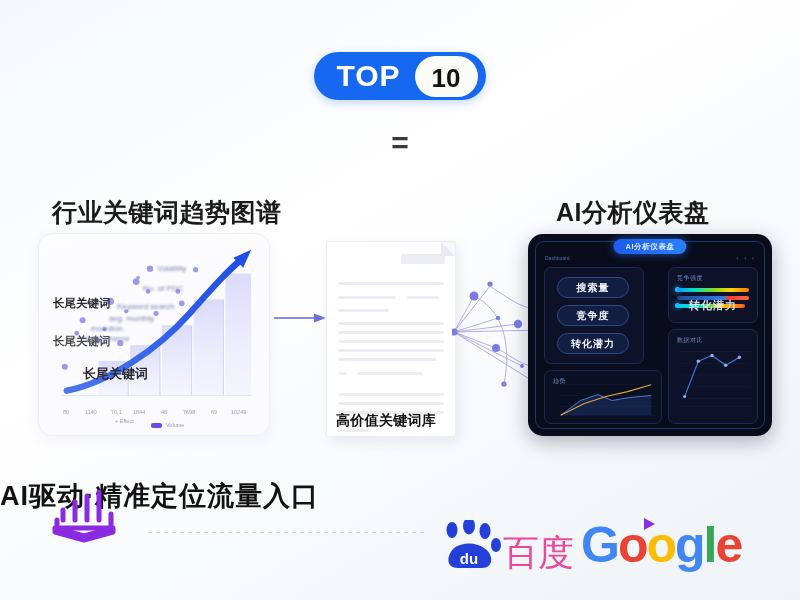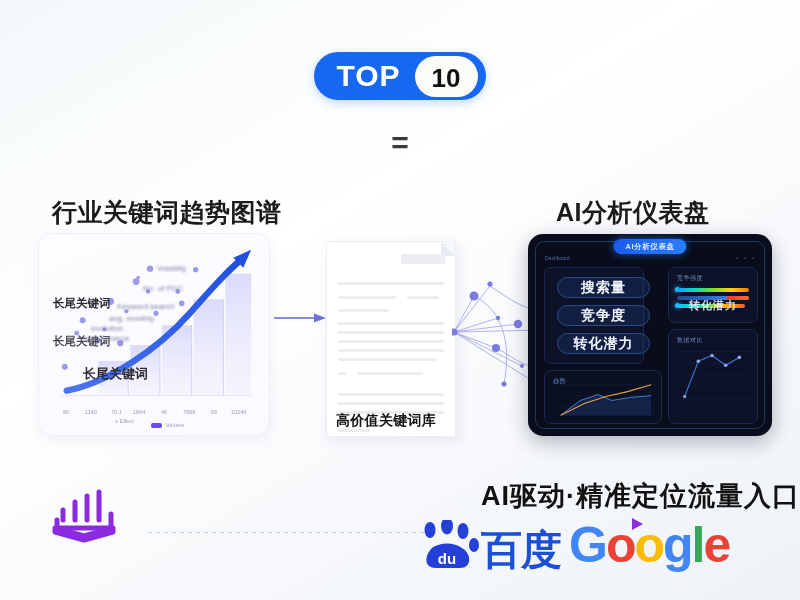--- a/index.html
+++ b/index.html
@@ -105,56 +105,56 @@
     box-shadow: 0 0 10px rgba(40,120,250,.65);
   }
   .dash-brand { position: absolute; left: 17px; top: 21px; color: #4c6da8; font-size: 5px; filter: blur(.5px); }
   .dash-dots { position: absolute; right: 16px; top: 21px; color: #3d5c90; font-size: 6px; letter-spacing: 2px; }
   .panel { position: absolute; background: #0d1228; border: 1px solid #1a2a52; border-radius: 7px; }
   .p-metrics { left: 16px; top: 33px; width: 100px; height: 97px; }
   .p-small   { left: 16px; top: 136px; width: 118px; height: 54px; background: #0a0f22; }
   .p-bars    { left: 140px; top: 33px; width: 90px; height: 56px; }
   .p-line    { left: 140px; top: 95px; width: 90px; height: 95px; }
   .metric-pill {
-    position: absolute; left: 12px; width: 93px; height: 21px;
+    position: absolute; left: 12px; width: 72px; height: 21px;
     background: rgba(30,52,104,0.38); border: 1px solid #2b4a88; border-radius: 999px;
-    color: #f0f5ff; font-size: 14px; font-weight: bold;
+    color: #f0f5ff; font-size: 10px; font-weight: bold;
     display: flex; align-items: center; justify-content: center; letter-spacing: 1px;
   }
   .mp1 { top: 9px; } .mp2 { top: 37px; } .mp3 { top: 65px; }
   .panel-title { position: absolute; left: 8px; top: 6px; color: #6d8fc8; font-size: 6px; filter: blur(.5px); letter-spacing: .5px; }
   .gbar { position: absolute; left: 8px; height: 4px; border-radius: 3px; }
   .gbar1 { top: 20px; width: 72px; background: linear-gradient(90deg,#00a0ff,#00e0c0,#7de020,#ffd000,#ff7a00); }
   .gbar2 { top: 28px; width: 62px; background: linear-gradient(90deg,#1e4a8c,#2a6ad0,#3f8ae0); }
   .gbar2b{ top: 28px; left: 57px; width: 23px; background: linear-gradient(90deg,#ff3030,#ff6a3a); }
   .gbar3 { top: 36px; width: 68px; background: linear-gradient(90deg,#00c8ff,#00e6b0,#ffc400,#ff5a20); }
   .gdot { position: absolute; left: 6px; width: 5px; height: 5px; border-radius: 50%; background: #33b5ff; box-shadow: 0 0 5px #33b5ff; }
   .gdot1 { top: 19px; } .gdot3 { top: 35px; }
   .overlay-txt {
     position: absolute; left: 0; right: 0; top: 30px; text-align: center;
     color: #eef4ff; font-size: 11px; font-weight: bold; letter-spacing: 1px; opacity: .88;
   }
 
   
   .slogan {
-    position: absolute; left: 0; right: 0; top: 478px; text-align: right;
+    position: absolute; left: 0; right: 0; top: 478px; text-align: left;
     color: #121212; font-size: 27px; font-weight: bold; letter-spacing: 1px;
   }
   .dash-line {
     position: absolute; left: 148px; top: 532px; width: 280px; height: 1px;
     background: repeating-linear-gradient(90deg,#c9cfe6 0 4px, transparent 4px 8px);
   }
 
   
   .icon-bars { position: absolute; left: 45px; top: 484px; width: 78px; height: 62px; }
 
   
-  .logos { position: absolute; left: 418px; top: 520px; display: flex; align-items: center; gap: 8px; }
+  .logos { position: absolute; left: 440px; top: 520px; display: flex; align-items: center; gap: 8px; }
   .baidu-wrap { display: flex; align-items: flex-end; gap: 1px; }
-  .baidu-cn { color: #1d4ed8; font-size: 41px; font-weight: bold; letter-spacing: -1px; line-height: .95; }
+  .baidu-cn { color: #ec4899; font-size: 36px; font-weight: normal; letter-spacing: -1px; line-height: .95; }
   .google { display: flex; align-items: center; font-size: 50px; font-weight: bold; letter-spacing: -2px; line-height: 1; position: relative; }
   .g-b { color: #4285f4; } .g-r { color: #ea4335; } .g-y { color: #fbbc05; } .g-g { color: #34a853; }
   .g-play { position: absolute; left: 63px; top: -2px; width: 0; height: 0;
             border-style: solid; border-width: 6px 0 6px 11px; border-color: transparent transparent transparent #8b2fe0; }
 </style>
 </head>
 <body>
 
 <div class="badge-wrap">
   <div class="badge">

